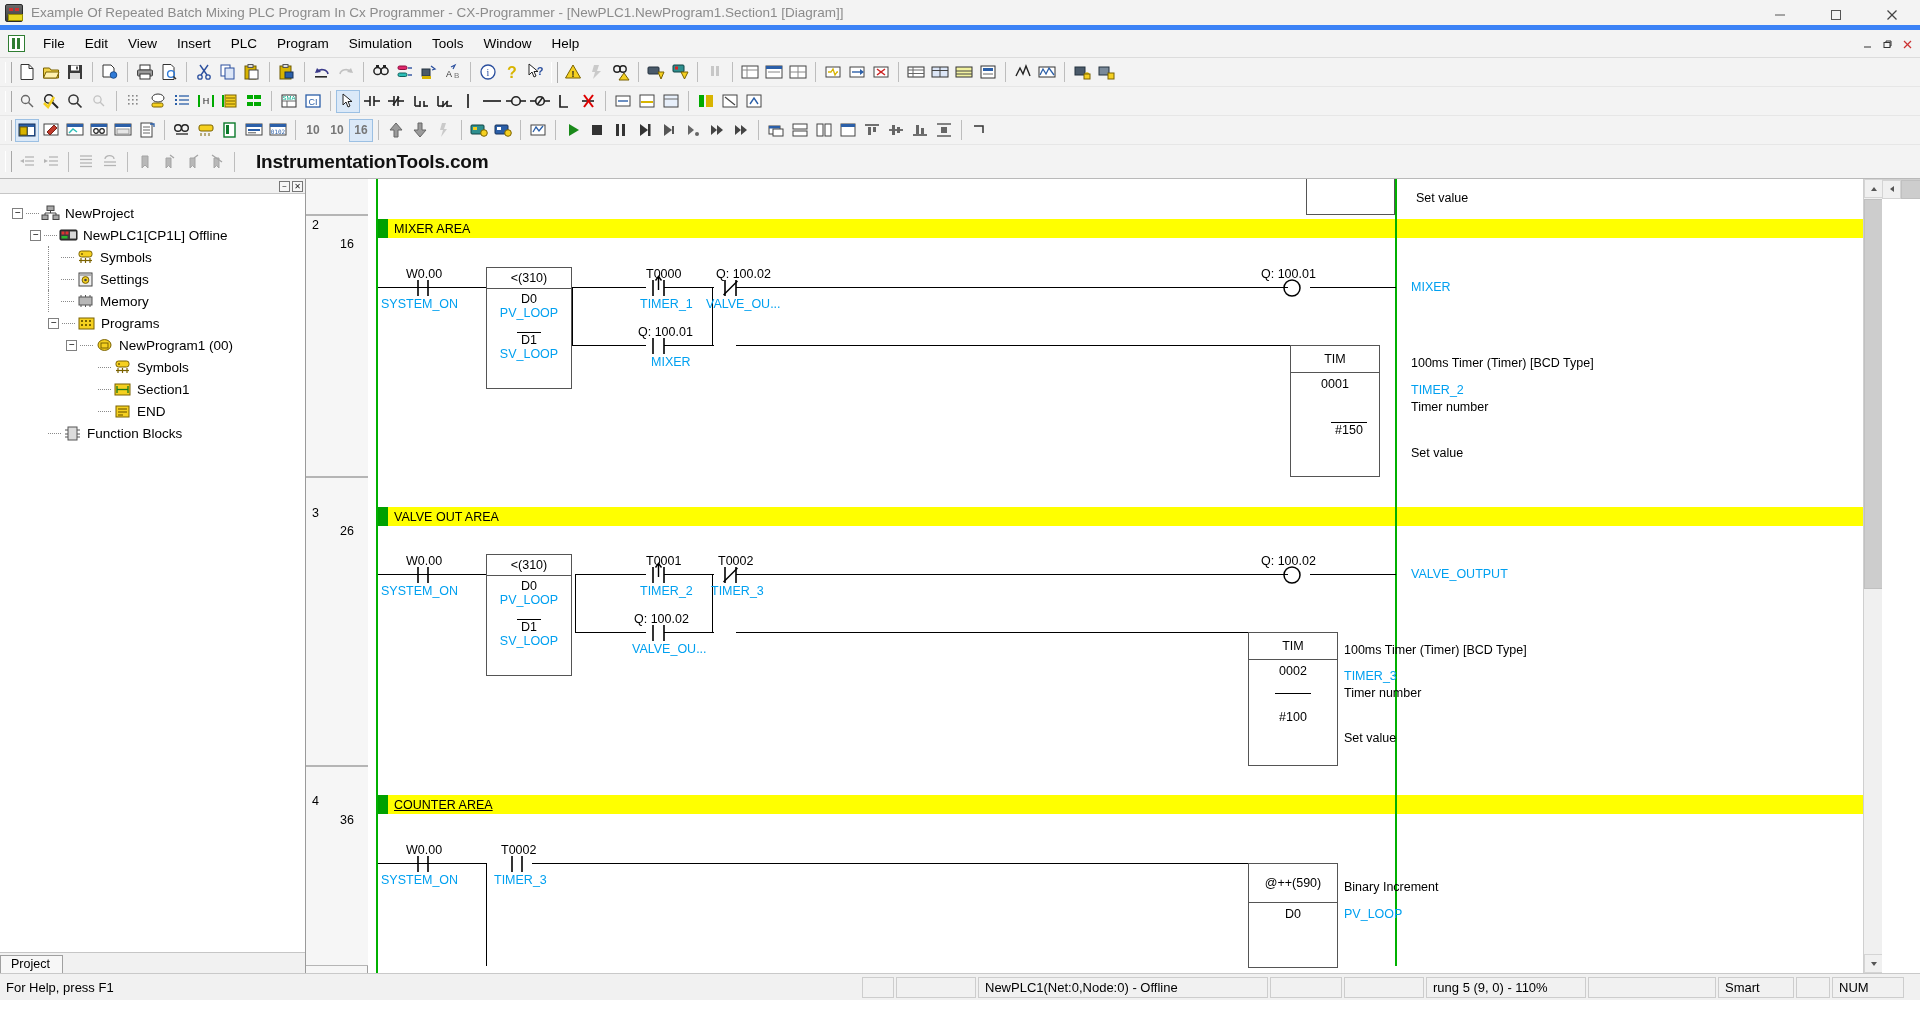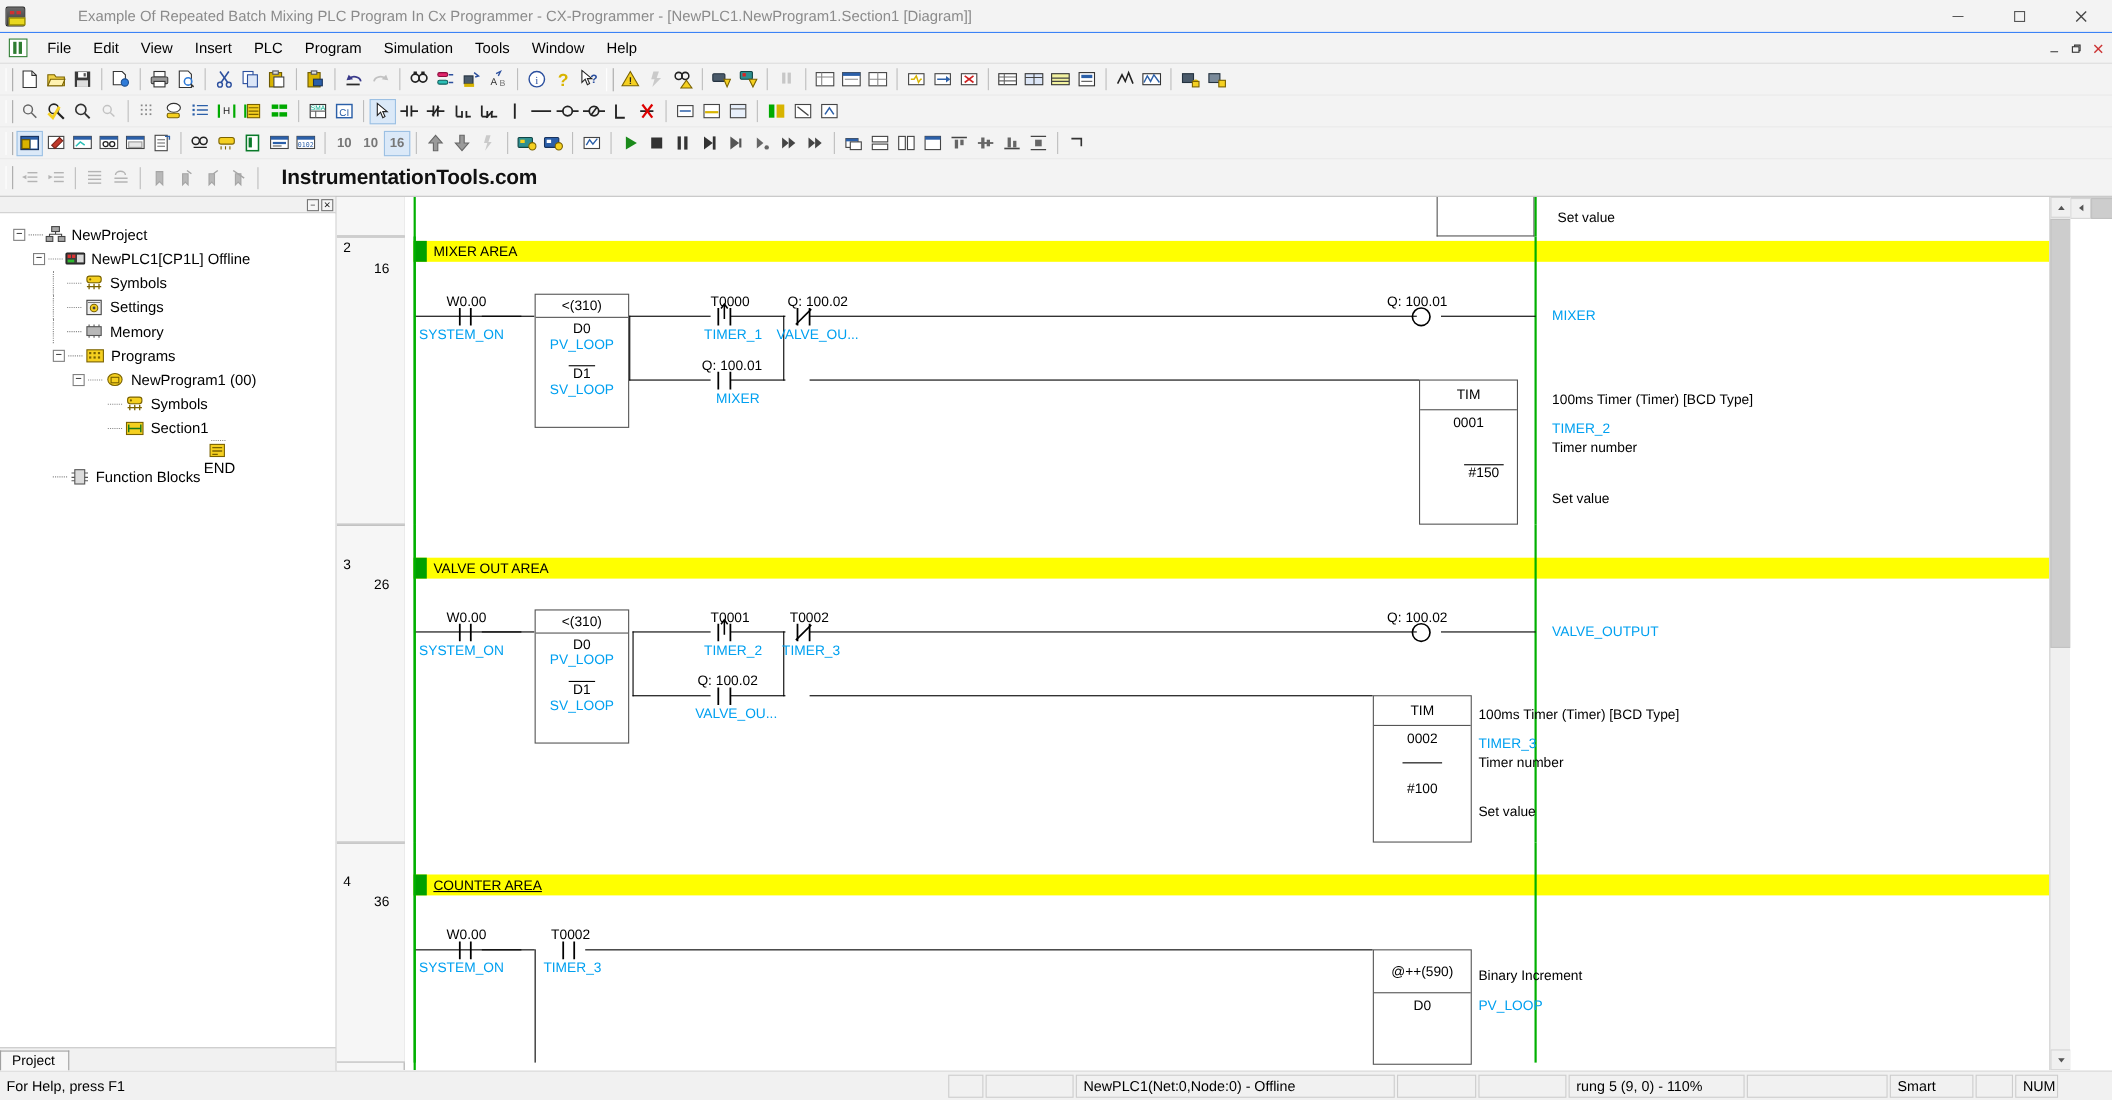--- a/index.html
+++ b/index.html
@@ -11,23 +11,22 @@
     font-family: "Liberation Sans", sans-serif;
     background: #ffffff;
   }
 
   
   .titlebar {
     height: 30px;
     background: #f3f3f3;
     display: flex;
     align-items: center;
-    border-bottom: 1px solid #3b82f6;
+    border-bottom: 5px solid #3b82f6;
     position: relative;
-    gap: 40px;
   }
   .tb-icon {
     width: 18px; height: 18px;
     margin-left: 5px; margin-right: 8px;
     background: linear-gradient(#6a6a6a,#3a3a3a);
     border: 1px solid #2a2a2a;
     border-radius: 2px;
     position: relative;
     flex: 0 0 auto;
   }
@@ -1407,21 +1406,21 @@
               <g stroke="#1a7a1a" stroke-width="1.3">
                 <line x1="4" y1="5" x2="4" y2="12"></line>
                 <line x1="15" y1="5" x2="15" y2="12"></line>
                 <line x1="4" y1="8.5" x2="15" y2="8.5"></line>
               </g>
             </svg>
         </span>
         <span class="tlabel">Section1</span>
       </div>
 
-      <div class="tnode" style="padding-left:92px;flex-direction:column;">
+      <div class="tnode" style="padding-left:92px;">
         <div class="tdash"></div>
         <span class="ticon">
           <svg width="19" height="17" viewBox="0 0 19 17">
               <rect x="3" y="3" width="13" height="11" fill="#f5d020" stroke="#7a6200"></rect>
               <g stroke="#7a6200" stroke-width="1.2">
                 <line x1="5" y1="6" x2="14" y2="6"></line>
                 <line x1="5" y1="9" x2="14" y2="9"></line>
                 <line x1="5" y1="12" x2="10" y2="12"></line>
               </g>
             </svg>
@@ -1730,14 +1729,14 @@
   <div class="sb-cell sb-flat" style="width:860px;">For Help, press F1</div>
   <div class="sb-cell" style="width:32px;"></div>
   <div class="sb-cell" style="width:80px;"></div>
   <div class="sb-cell" style="width:290px;">NewPLC1(Net:0,Node:0) - Offline</div>
   <div class="sb-cell" style="width:72px;"></div>
   <div class="sb-cell" style="width:80px;"></div>
   <div class="sb-cell" style="width:160px;">rung 5 (9, 0)  - 110%</div>
   <div class="sb-cell" style="width:128px;"></div>
   <div class="sb-cell" style="width:76px;">Smart</div>
   <div class="sb-cell" style="width:34px;"></div>
-  <div class="sb-cell" style="width:39px;">NUM</div>
+  <div class="sb-cell" style="width:72px;">NUM</div>
 </div>
 
 </body></html>

